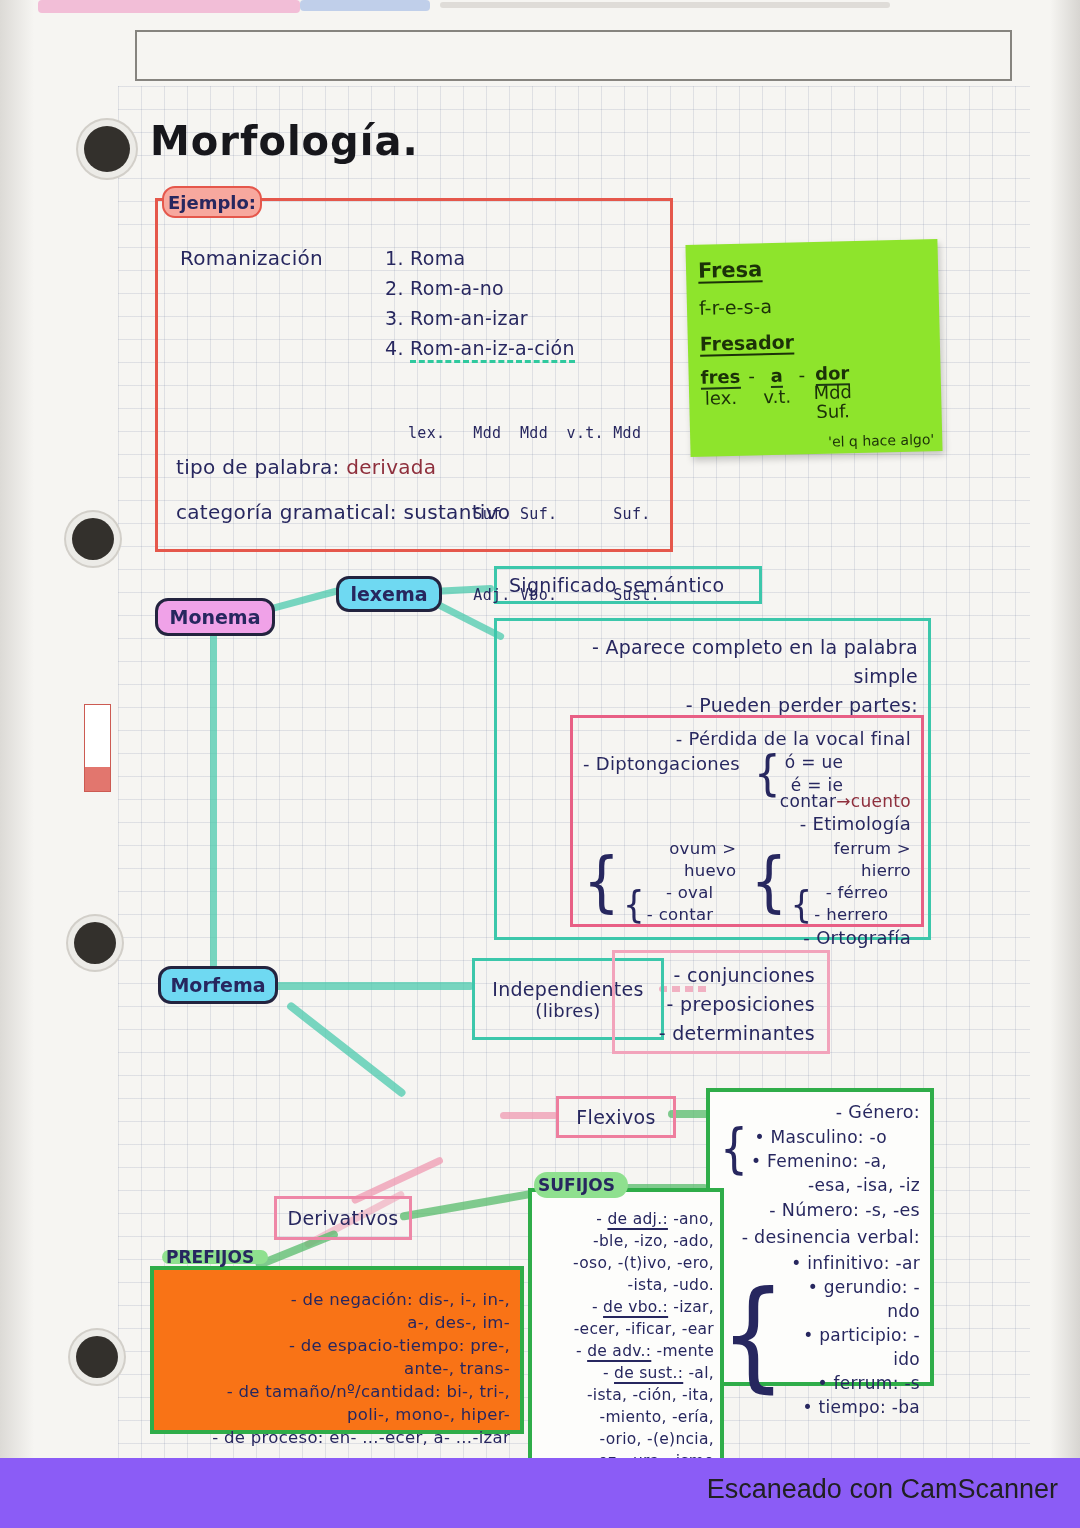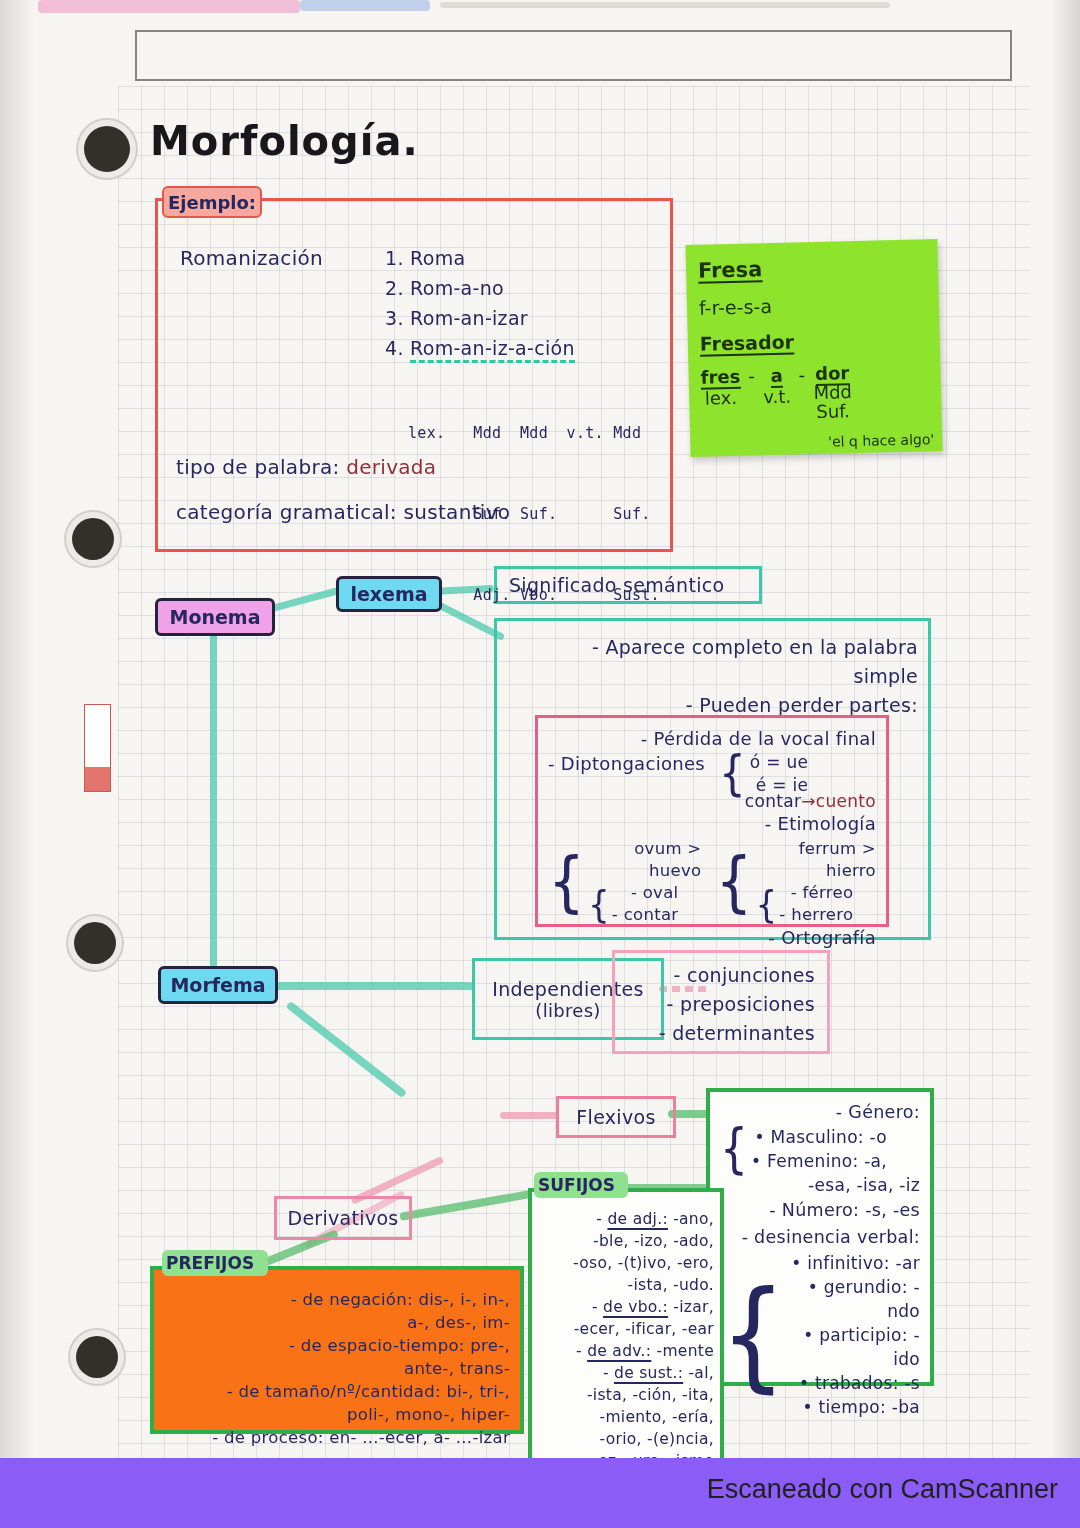--- a/index.html
+++ b/index.html
@@ -16,24 +16,24 @@
   .abs{position:absolute;}
   .conn{position:absolute;border-radius:4px;opacity:.75;transform-origin:0 50%;z-index:1;}
   .teal-c{background:#4cc9ae;}
   .pink-c{background:#ef9ab2;}
   .green-c{background:#57bb6b;}
   .box{position:absolute;border-radius:0;z-index:2;text-align:right;}
   .ruled-box{border:2px solid #86847f;background:transparent;}
   .red-box{border:3px solid #e5574b;}
   .teal-box{border:3.5px solid #3cc7ab;}
   .pinkline-box{border:3px solid #f2a3bb;}
-  .pinkstrong-box{border:3.5px solid #e85f85;}
+  .pinkstrong-box{border:3.5px solid #e85f85;margin-left:35px;}
   .green-box{border:4px solid #2fad49;}
   .hl-label{position:absolute;z-index:3;display:flex;align-items:center;justify-content:center;
-    font-weight:bold;color:#27275f;border-radius:6px;}
+    font-weight:bold;color:#27275f;border-radius:13px;}
   .hole{position:absolute;border-radius:50%;background:#33302c;
     box-shadow:0 0 0 6px #ecebe7,0 0 0 8px #d2cfc9;z-index:4;}
   .mono{font-family:"DejaVu Sans Mono",monospace;white-space:pre;}
   .pre{white-space:pre;}
   .brace{display:inline-block;font-weight:400;color:#27275f;line-height:1;}
   .note-line{line-height:29px;font-size:19px;}
   .u-teal{border-bottom:3px dashed #2fc99e;padding-bottom:1px;}
   .u-ink{border-bottom:2.5px solid #1d3a12;}
   .u-navy{text-decoration:underline;text-underline-offset:4px;text-decoration-thickness:2px;}
   .sticky{position:absolute;left:688px;top:242px;width:252px;height:212px;background:#8ee42c;
@@ -224,31 +224,31 @@
     </div>
     <div class="hw" style="font-size:17px;line-height:24px;padding-left:38px;">-esa, -isa, -iz</div>
     <div class="hw" style="font-size:17.5px;line-height:27px;">- Número: -s, -es</div>
     <div class="hw" style="font-size:17.5px;line-height:27px;">- desinencia verbal:</div>
     <div style="display:flex;align-items:center;">
       <span class="brace" style="font-size:104px;transform:scaleY(1.15);">{</span>
       <span class="hw" style="font-size:17px;line-height:24px;display:inline-block;margin-left:3px;">
         <span style="display:block;">• infinitivo: -ar</span>
         <span style="display:block;">• gerundio: -ndo</span>
         <span style="display:block;">• participio: -ido</span>
-        <span style="display:block;">• trabados: -s</span>
+        <span style="display:block;">• ferrum: -s</span>
         <span style="display:block;">• tiempo: -ba</span>
       </span>
     </div>
   </div>
 
   <div class="box" style="left:274px;top:1196px;width:132px;height:38px;border:3px solid #ee87a7;display:flex;align-items:center;justify-content:center;">
     <span class="hw" style="font-size:19px;">Derivativos</span>
   </div>
 
-  <div class="hl-label" style="left:162px;top:1250px;width:102px;height:26px;background:#8fe08f;font-size:17px;justify-content:flex-start;padding-left:4px;">PREFIJOS</div>
+  <div class="hl-label" style="left:162px;top:1250px;width:102px;height:14px;background:#8fe08f;font-size:17px;justify-content:flex-start;padding-left:4px;">PREFIJOS</div>
   <div class="box green-box" style="left:150px;top:1266px;width:374px;height:168px;box-sizing:border-box;padding:18px 10px 6px 12px;background:#f97316;">
     <div class="hw" style="font-size:16.5px;line-height:23px;">- de negación: dis-, i-, in-,</div>
     <div class="hw" style="font-size:16.5px;line-height:23px;padding-left:150px;">a-, des-, im-</div>
     <div class="hw" style="font-size:16.5px;line-height:23px;">- de espacio-tiempo: pre-,</div>
     <div class="hw" style="font-size:16.5px;line-height:23px;padding-left:150px;">ante-, trans-</div>
     <div class="hw" style="font-size:16.5px;line-height:23px;">- de tamaño/nº/cantidad: bi-, tri-,</div>
     <div class="hw" style="font-size:16.5px;line-height:23px;padding-left:170px;">poli-, mono-, hiper-</div>
     <div class="hw" style="font-size:16.5px;line-height:23px;">- de proceso: en- ...-ecer, a- ...-izar</div>
   </div>
 

